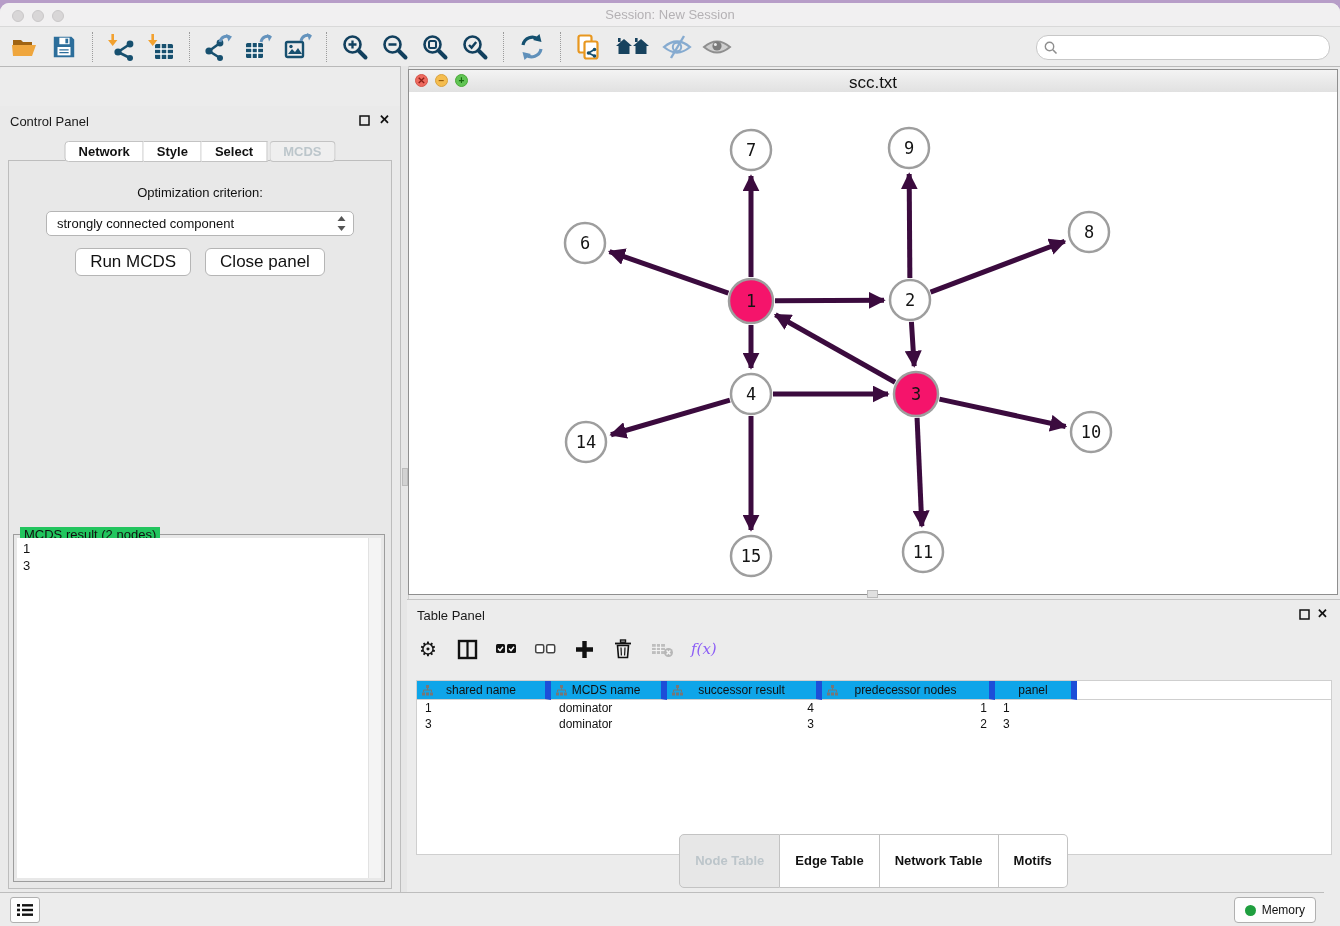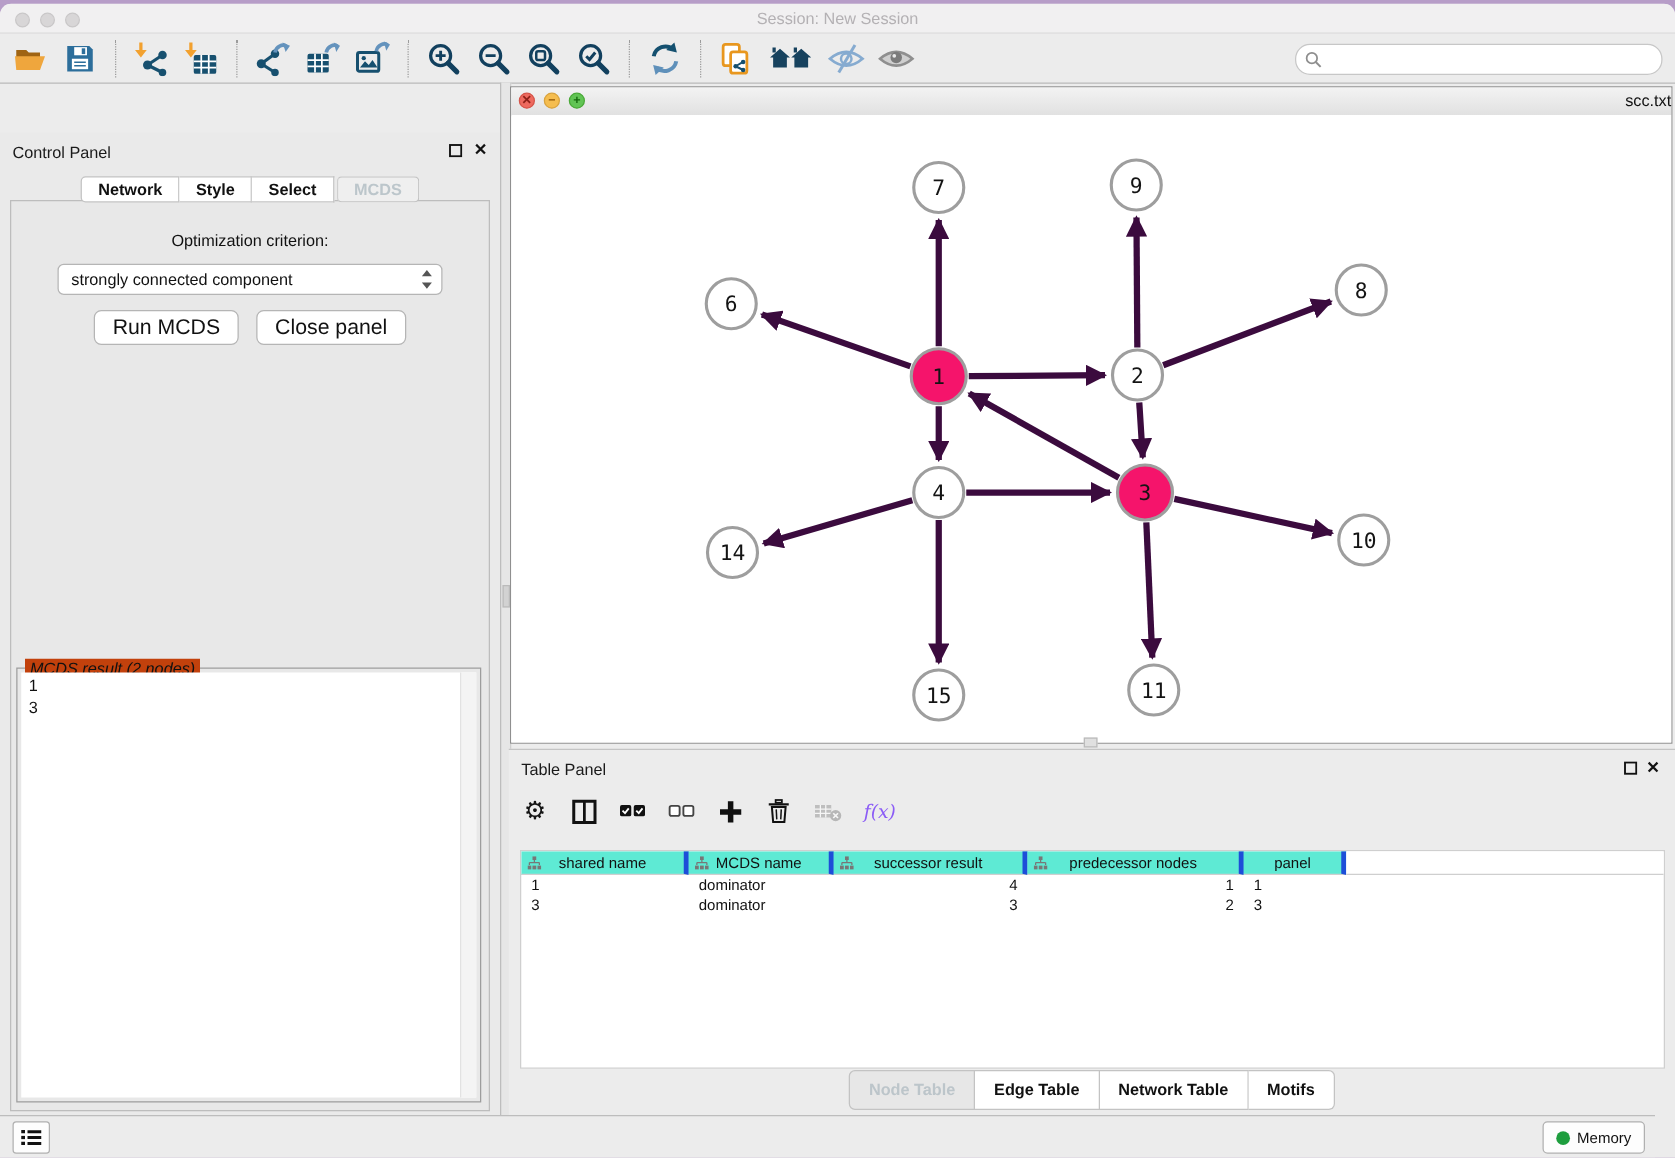--- a/index.html
+++ b/index.html
@@ -37,55 +37,55 @@
   .mtab.last{border-radius:0 4px 4px 0;}
   .mtab.active{background:#efefef;color:#bcc6cb;border-radius:4px;margin-left:2px;border-left:1px solid #cfcfcf;}
   .tabpane{position:absolute;top:54px;left:8px;right:8px;bottom:4px;background:#e8e8e8;border:1px solid #bdbdbd;}
   .crit-label{margin-top:24px;text-align:center;font-size:13px;color:#111;}
   .mac-select{width:306px;height:23px;margin:11px auto 0 auto;background:#fff;border:1px solid #b5b5b5;border-radius:5px;display:flex;align-items:center;position:relative;}
   .mac-select .val{font-size:13px;margin-left:10px;color:#111;}
   .mac-select .stepper{position:absolute;right:6px;top:3px;}
   .btn-row{display:flex;justify-content:center;gap:14px;margin-top:12px;}
   .mac-btn{background:#fff;border:1px solid #b5b5b5;border-radius:6px;font-size:17px;color:#111;padding:3px 14px;font-family:inherit;}
   .result-box{position:absolute;left:4px;right:6px;top:373px;bottom:6px;border:1px solid #9d9d9d;}
-  .result-legend{position:absolute;top:-8px;left:6px;background:#c2410c;padding:0 4px;font-size:13px;color:#111;font-style:italic;}
+  .result-legend{position:absolute;top:-8px;left:6px;background:#22c55e;padding:0 4px;font-size:13px;color:#111;}
   .result-white{position:absolute;inset:3px;background:#fff;}
   .result-text{position:absolute;top:2px;left:6px;right:16px;bottom:2px;font-size:13px;line-height:17px;color:#111;white-space:pre;}
   .result-scroll{position:absolute;top:0;right:0;bottom:0;width:12px;background:#f4f4f4;border-left:1px solid #e2e2e2;}
   
   .v-split{position:absolute;top:63px;left:400px;width:7px;bottom:33px;background:#e6e6e6;border-left:1px solid #bdbdbd;border-right:1px solid #cfcfcf;}
   .v-split .grip{position:absolute;top:402px;left:1px;width:4px;height:16px;background:#d2d2d2;border:1px solid #bbb;}
   
   .net-window{position:absolute;left:408px;top:66px;width:930px;height:526px;border:1px solid #8f8f8f;background:#fff;box-sizing:border-box;}
   .net-titlebar{position:absolute;top:0;left:0;right:0;height:22px;background:linear-gradient(#f3f3f3,#e1e1e1);border-bottom:1px solid #adadad;}
-  .net-title{position:absolute;left:0;right:0;top:3px;text-align:right;font-size:13px;color:#111;}
+  .net-title{position:absolute;left:0;right:0;top:3px;text-align:center;font-size:17px;color:#111;}
   .traffic{position:absolute;top:4px;width:13px;height:13px;border-radius:50%;box-sizing:border-box;font-size:10px;line-height:11px;text-align:center;font-weight:bold;}
   .t-red{left:6px;background:#ee6a5f;border:1px solid #d5554a;color:#8c1f17;}
   .t-yellow{left:26px;background:#f5bd4f;border:1px solid #d9a33e;color:#985d0a;}
   .t-green{left:46px;background:#61c454;border:1px solid #4aa938;color:#15690d;}
   .net-canvas{position:absolute;top:22px;left:0;right:0;bottom:0;background:#fff;}
   .net-resize{position:absolute;left:458px;bottom:-4px;width:9px;height:6px;background:#e0e0e0;border:1px solid #bbb;}
   
   .table-panel{position:absolute;left:407px;top:596px;right:0;bottom:33px;background:#ececec;border-top:1px solid #c4c4c4;}
   .tp-float{right:30px;} .tp-close{right:12px;}
   .tp-toolbar{position:absolute;top:28px;left:10px;height:42px;display:flex;align-items:center;gap:17px;}
   .tp-tool{display:flex;align-items:center;justify-content:center;min-width:22px;height:26px;}
   .gear-glyph{font-size:20px;color:#151515;line-height:22px;}
   .fx-glyph{font-family:"DejaVu Serif", serif;font-style:italic;font-size:15px;color:#8b5cf6;}
   .table-wrap{position:absolute;top:80px;left:9px;right:8px;bottom:38px;background:#fff;border:1px solid #cfcfcf;overflow:hidden;}
   .thead{display:flex;height:19px;}
-  .th{position:relative;background:#5eead4;border-right:4px solid #1d4ed8;border-bottom:1px solid #cfcfcf;display:flex;align-items:center;justify-content:center;font-size:12px;color:#111;box-sizing:border-box;flex:0 0 auto;}
+  .th{position:relative;background:#0ea5e9;border-right:6px solid #1d4ed8;border-bottom:1px solid #cfcfcf;display:flex;align-items:center;justify-content:center;font-size:12px;color:#111;box-sizing:border-box;flex:0 0 auto;}
   .th .colicon{position:absolute;left:5px;top:4px;}
   .th.filler{background:#fff;border-right:none;flex:1 1 auto;}
   .tr{display:flex;height:16px;}
   .td{font-size:12px;color:#111;box-sizing:border-box;flex:0 0 auto;overflow:hidden;white-space:nowrap;padding-top:1px;}
   .td.left{text-align:left;padding-left:8px;}
   .td.right{text-align:right;padding-right:8px;}
   .tp-tabs{position:absolute;bottom:5px;left:0;right:0;display:flex;justify-content:center;}
-  .tp-tab{height:22px;line-height:22px;padding:4px 15px;font-size:13px;font-weight:600;background:#fff;border:1px solid #c3c3c3;border-left:none;color:#111;}
+  .tp-tab{height:22px;line-height:22px;padding:15px 15px;font-size:13px;font-weight:600;background:#fff;border:1px solid #c3c3c3;border-left:none;color:#111;}
   .tp-tab:first-child{border-left:1px solid #c3c3c3;border-radius:5px 0 0 5px;}
   .tp-tab.last{border-radius:0 5px 5px 0;}
   .tp-tab.active{background:#e7e7e7;color:#bcc5ca;}
   
   .statusbar{position:absolute;left:0;right:16px;bottom:0;height:33px;background:#ececec;border-top:1px solid #bdbdbd;}
   .status-left-btn{position:absolute;left:10px;top:4px;width:28px;height:24px;background:#fdfdfd;border:1px solid #b0b0b0;border-radius:3px;display:flex;align-items:center;justify-content:center;}
   .memory-btn{position:absolute;right:8px;top:4px;height:24px;background:#fdfdfd;border:1px solid #b0b0b0;border-radius:4px;display:flex;align-items:center;gap:6px;padding:0 10px;font-size:12px;color:#111;}
   .mem-dot{width:11px;height:11px;border-radius:50%;background:#1e9e3e;}
   svg{display:block;}
 </style>

